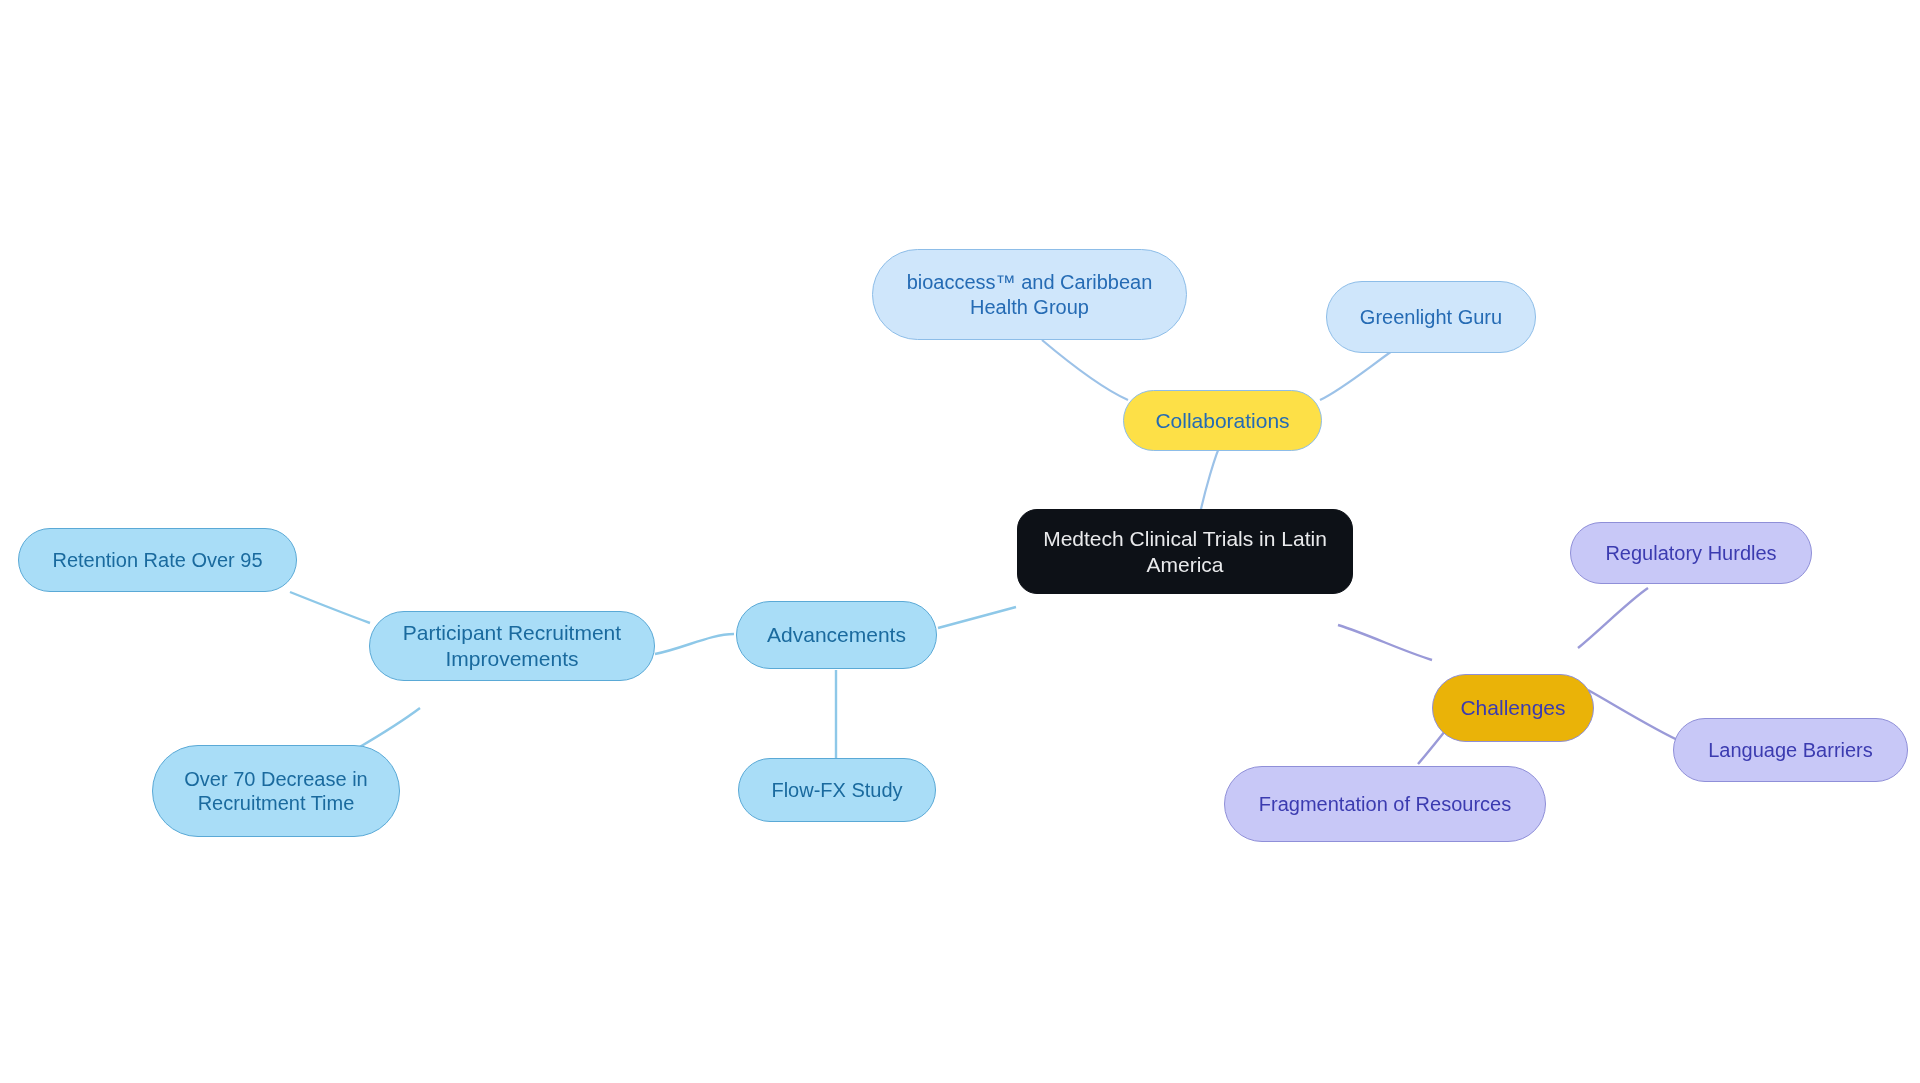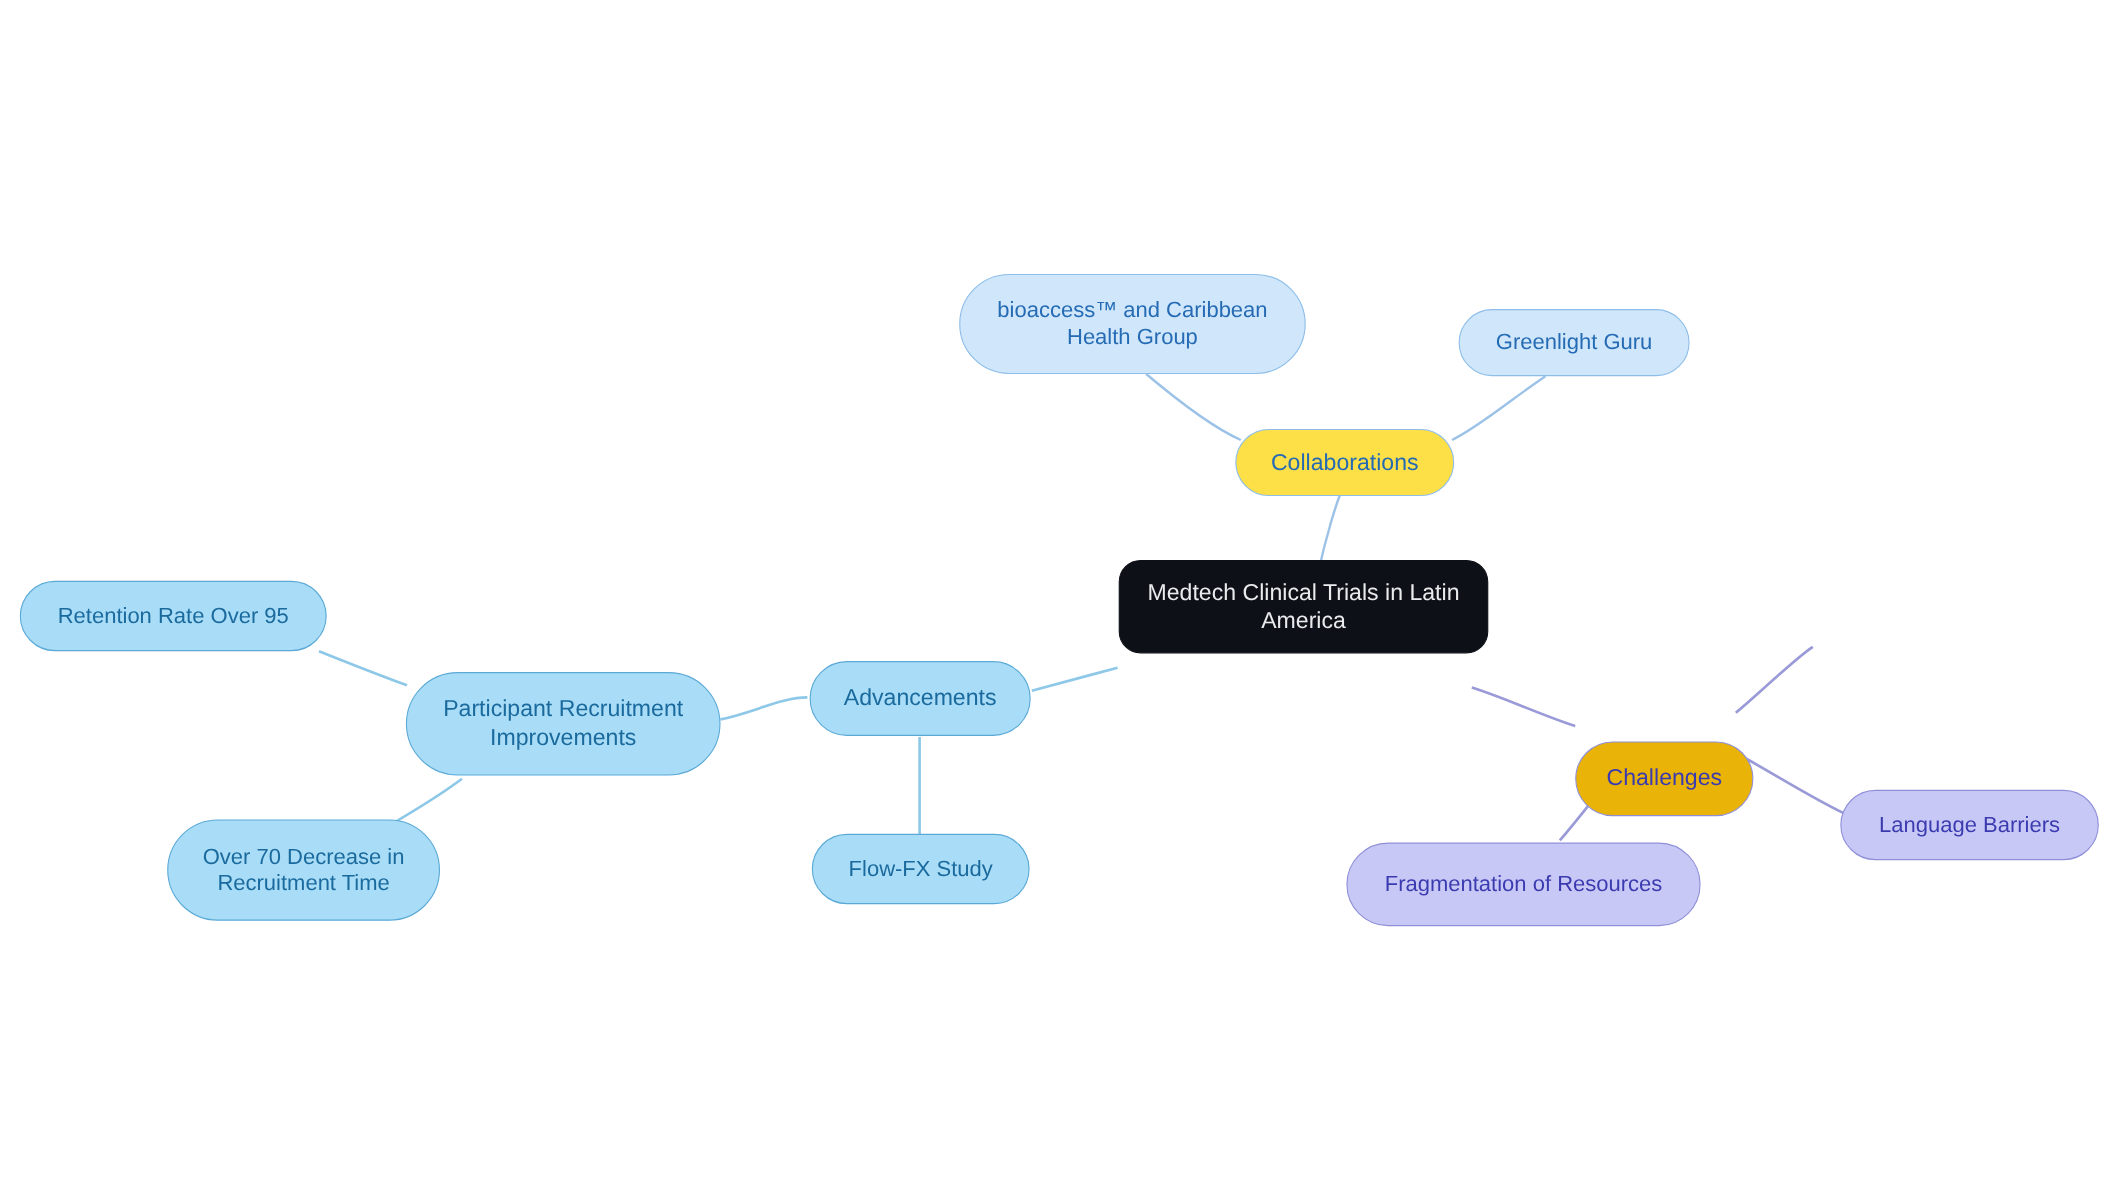--- a/index.html
+++ b/index.html
@@ -119,34 +119,35 @@
   </svg>
 
   <div class="node node-root" style="left:1017px; top:509px; width:336px; height:85px;">Medtech Clinical Trials in Latin
 America</div>
 
   <div class="node node-branch-lightblue" style="left:1123px; top:390px; width:199px; height:61px;">Collaborations</div>
 
   <div class="node node-leaf-lightblue" style="left:872px; top:249px; width:315px; height:91px;">bioaccess™ and Caribbean
 Health Group</div>
 
-  <div class="node node-leaf-lightblue" style="left:1326px; top:281px; width:210px; height:61px;">Greenlight Guru</div>
+  <div class="node node-leaf-lightblue" style="left:1326px; top:281px; width:210px; height:72px;">Greenlight Guru</div>
 
   <div class="node node-branch-blue" style="left:736px; top:601px; width:201px; height:68px;">Advancements</div>
 
-  <div class="node node-branch-blue" style="left:369px; top:611px; width:286px; height:94px;">Participant Recruitment
+  <div class="node node-branch-blue" style="left:369px; top:611px; width:286px; height:70px;">Participant Recruitment
 Improvements</div>
 
   <div class="node node-leaf-blue" style="left:18px; top:528px; width:279px; height:64px;text-align:center;">Retention Rate Over 95</div>
 
   <div class="node node-leaf-blue" style="left:152px; top:745px; width:248px; height:92px;">Over 70 Decrease in
 Recruitment Time</div>
 
   <div class="node node-leaf-blue" style="left:738px; top:758px; width:198px; height:64px;">Flow-FX Study</div>
 
   <div class="node node-branch-purple" style="left:1432px; top:634px; width:162px; height:68px;">Challenges</div>
 
+  <div class="node node-leaf-purple" style="left:1570px; top:522px; width:242px; height:62px;">Regulatory Hurdles</div>
 
   <div class="node node-leaf-purple" style="left:1673px; top:718px; width:235px; height:64px;">Language Barriers</div>
 
   <div class="node node-leaf-purple" style="left:1224px; top:766px; width:322px; height:76px;">Fragmentation of Resources</div>
 
 </div>
 
 </body></html>

